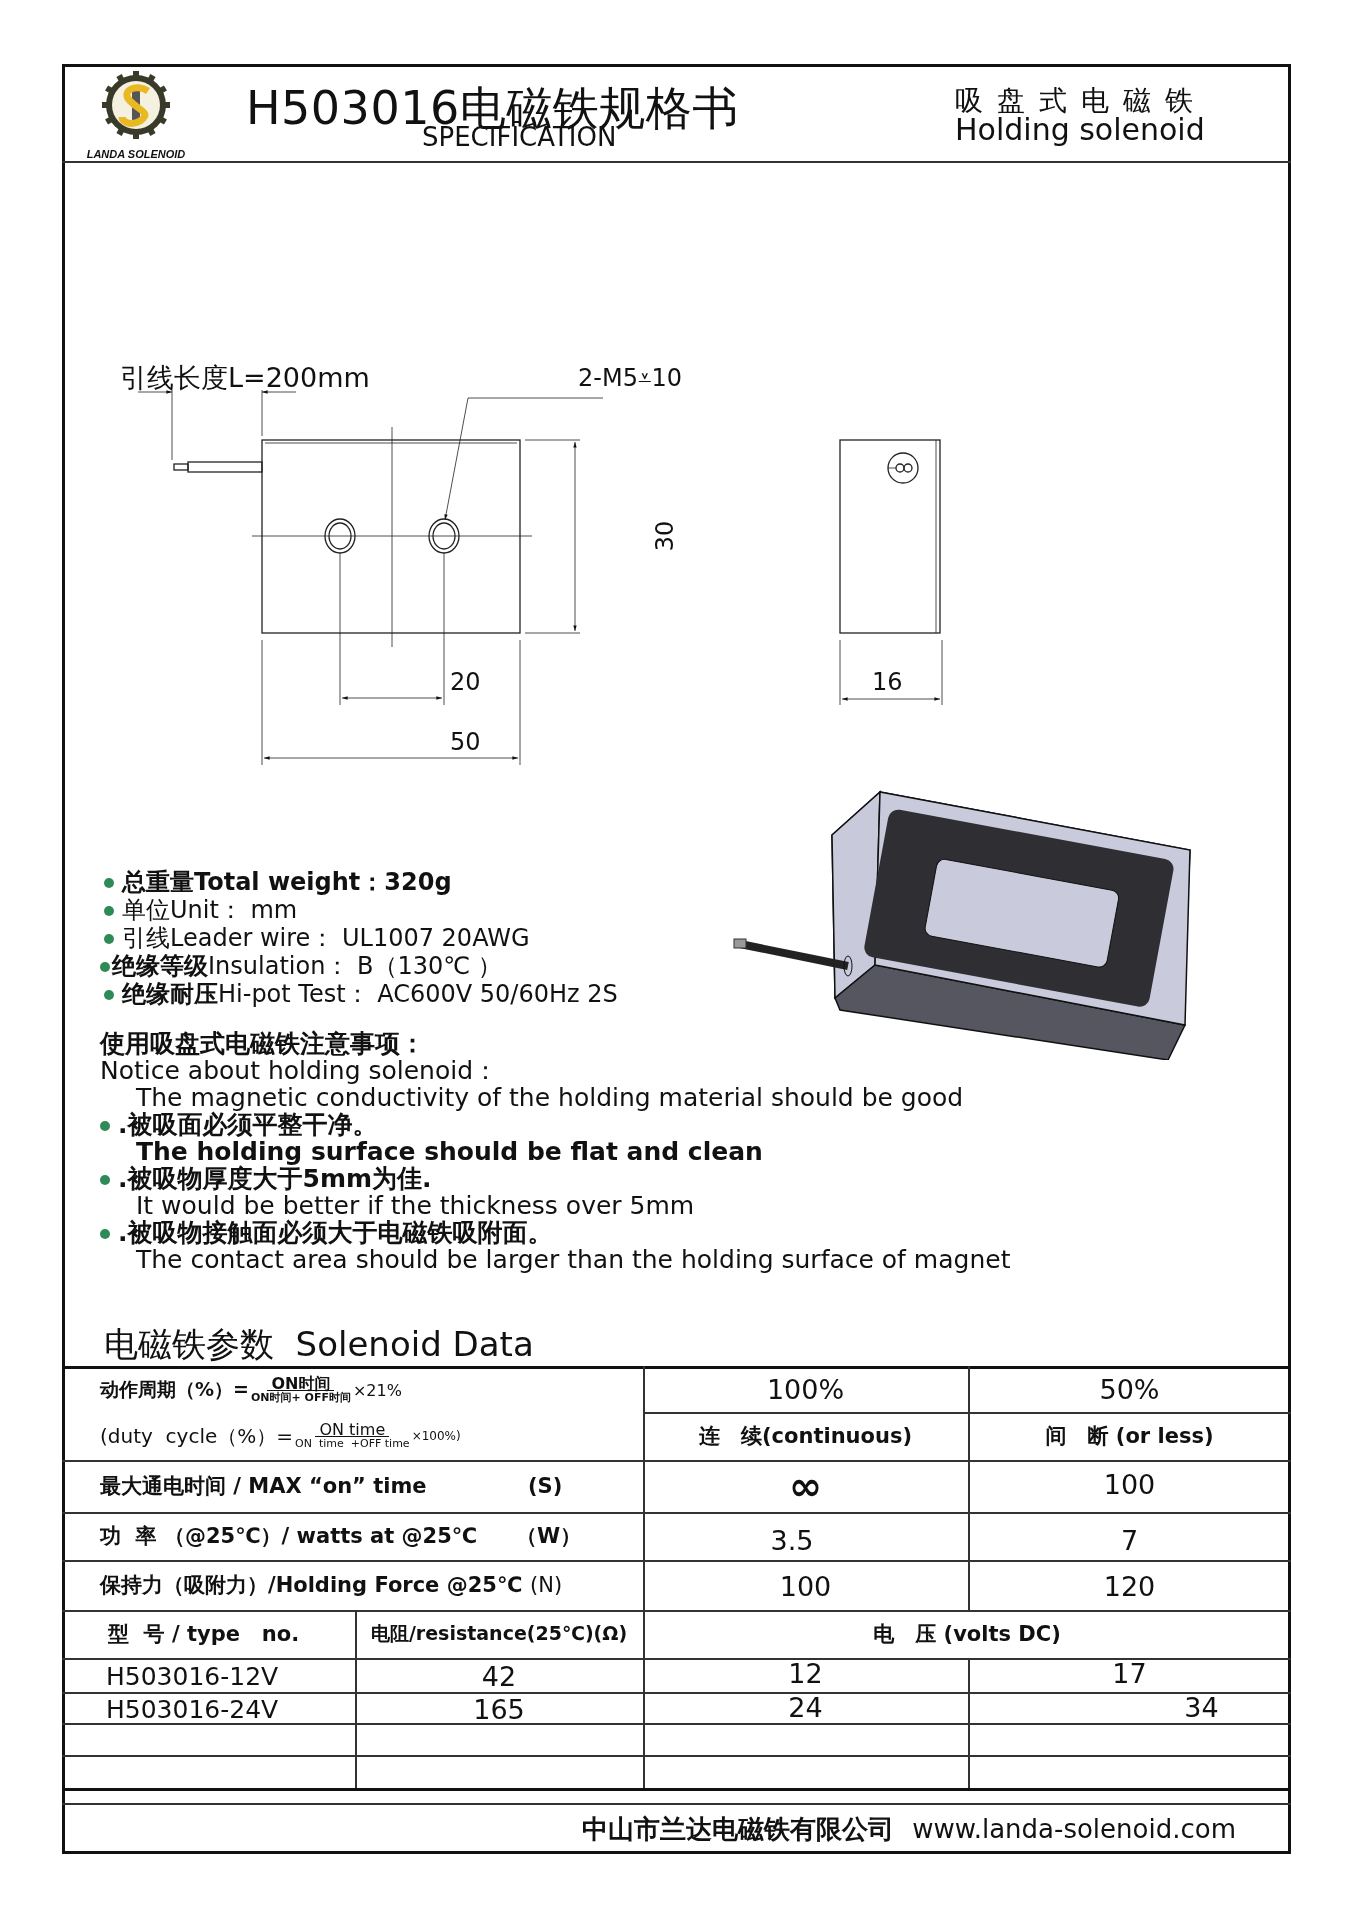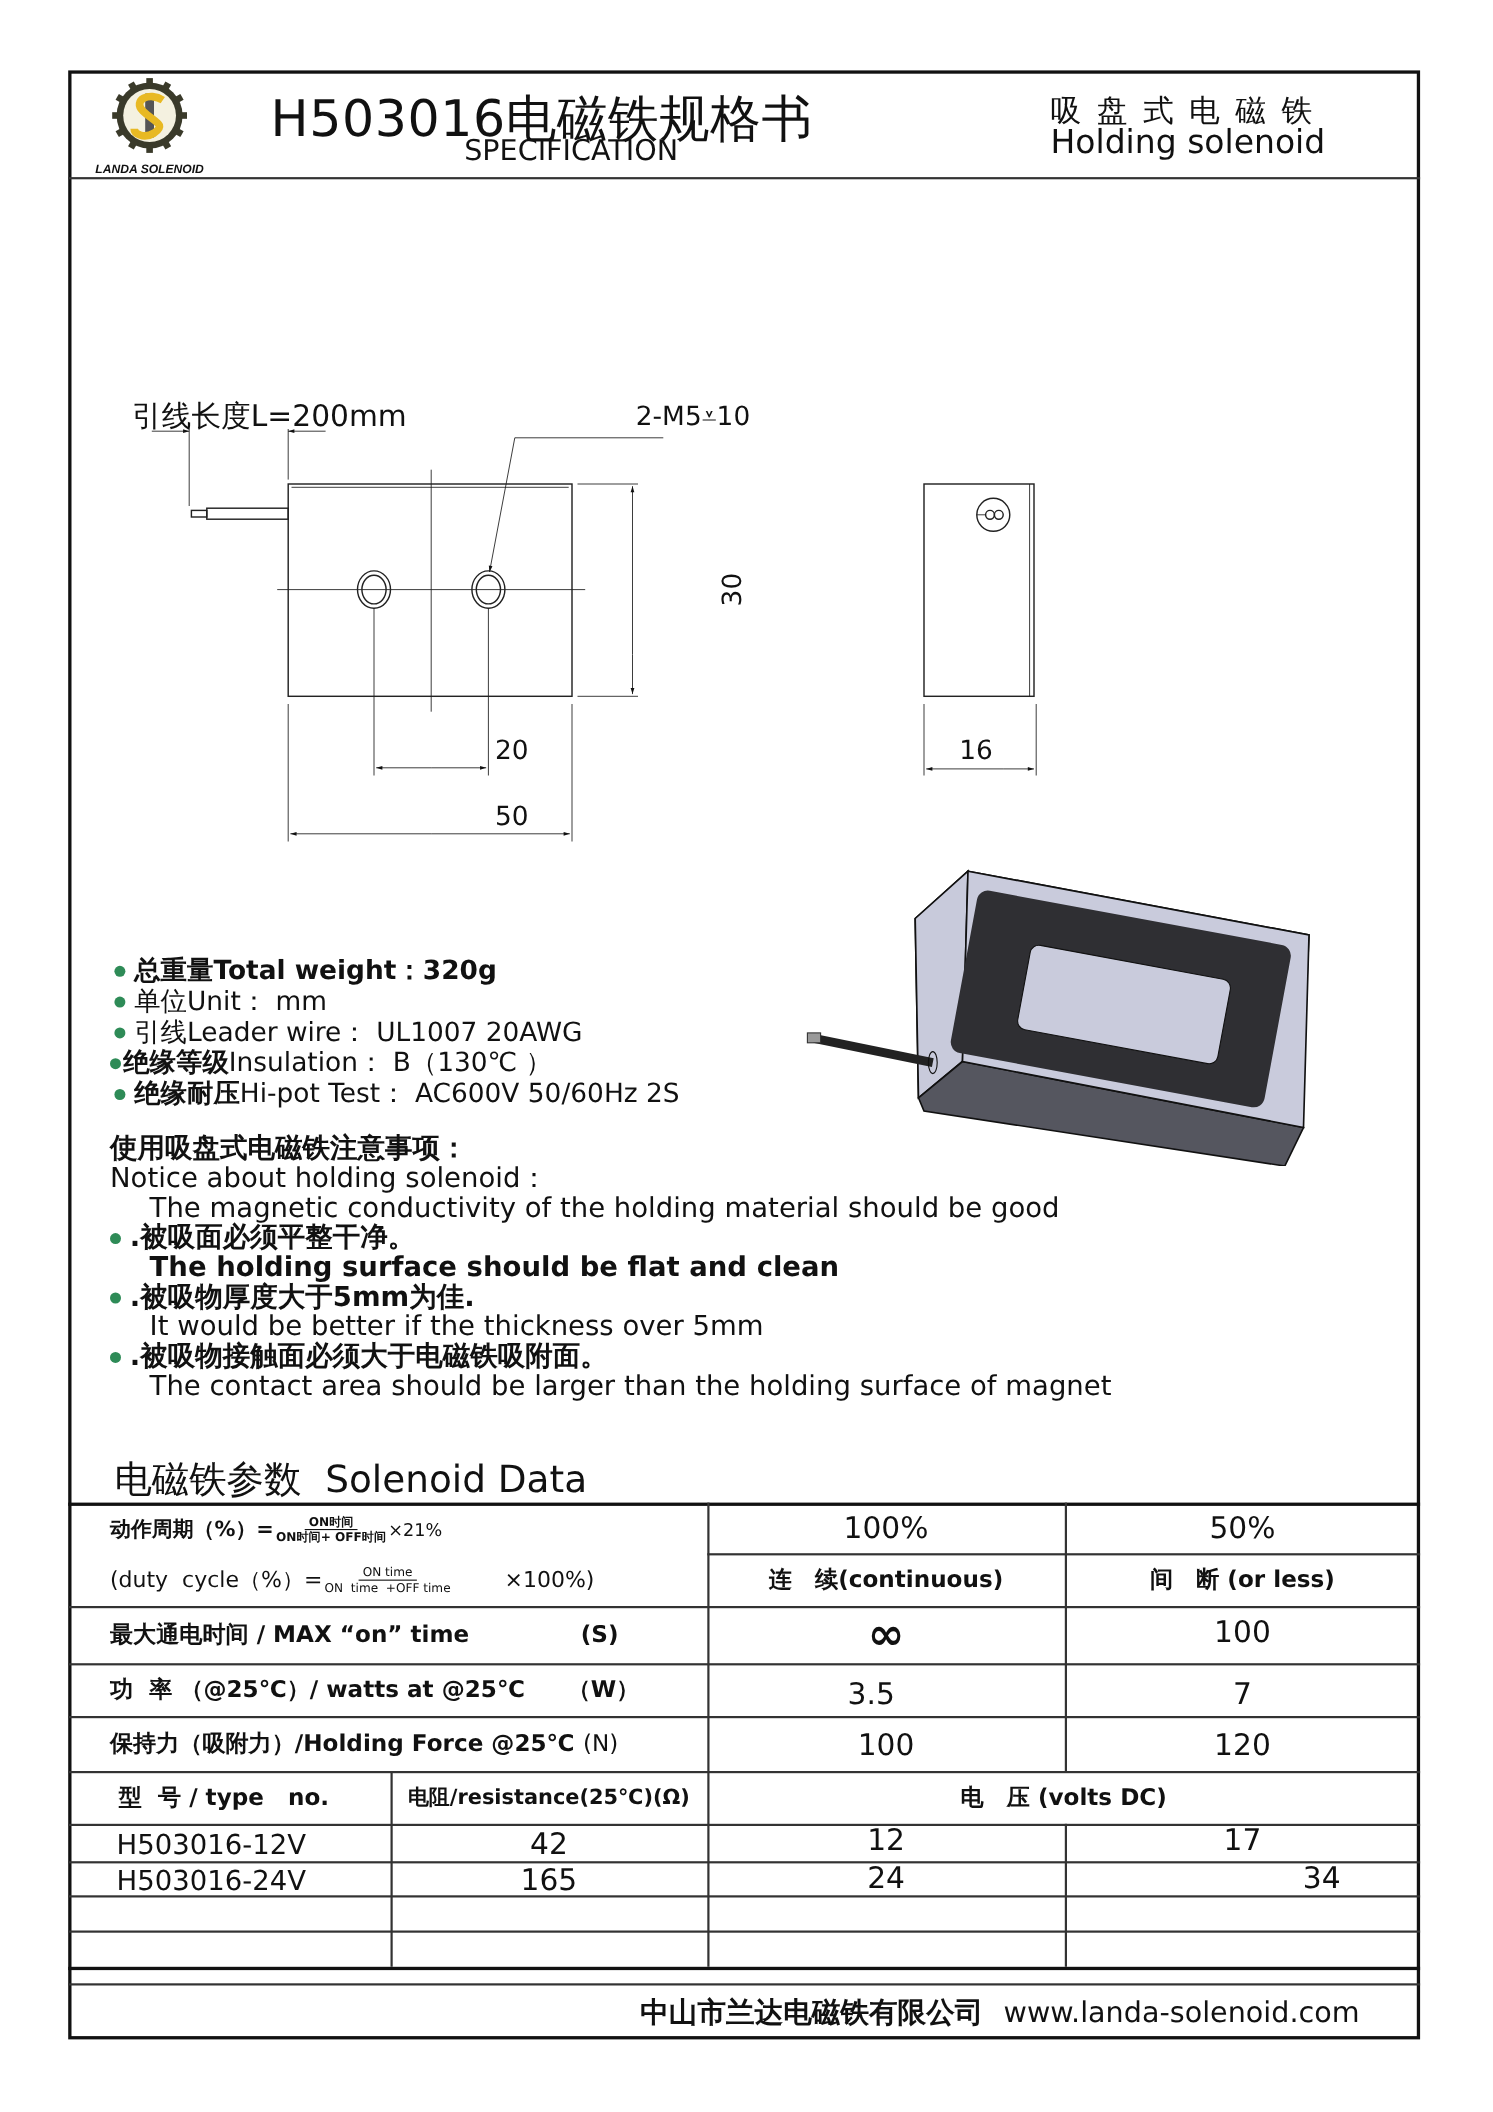--- a/index.html
+++ b/index.html
@@ -17,21 +17,21 @@
   .title-en { font-size:30px; white-space:nowrap; }
   .spec { font-size:24px; white-space:nowrap; line-height:28px; }
   .spec .dot, .notice .dot { display:inline-block; width:10px; height:10px; border-radius:50%;
         background:#2e8b57; margin-right:8px; vertical-align:middle; }
   .notice { font-size:25px; white-space:nowrap; line-height:27px; }
   .bold { font-weight:700; }
   .cell { position:absolute; display:flex; align-items:center; white-space:nowrap; font-size:21px; }
   .cell.center { justify-content:center; }
   .val { font-size:27px; }
   .frac { display:inline-flex; flex-direction:column; align-items:center; vertical-align:middle; margin:0 2px; }
-  .frac .num { font-size:11px; line-height:13px; border-bottom:1.5px solid #111; padding:0 4px; }
+  .frac .num { font-size:16px; line-height:13px; border-bottom:1.5px solid #111; padding:0 4px; }
   .frac .den { font-size:11px; line-height:13px; }
   .dim { font-size:24px; position:absolute; white-space:nowrap; }
   .footer { font-size:26px; white-space:nowrap; }
 </style>
 </head>
 <body>
 
 <div class="frame"></div>
 
 <div class="abs" style="left:76px;top:70px;width:120px;height:88px;">
@@ -193,21 +193,21 @@
       <span class="den">ON时间+ OFF时间</span>
     </span>
   <span style="font-weight:400;font-size:16px;">×21%</span>
 </div>
 <div class="cell" style="left:100px;top:1414px;height:44px;font-size:20px;">
   <span style="white-space:pre;">(duty  cycle（%）=</span>
   <span class="frac">
       <span class="num">ON time</span>
       <span class="den" style="white-space:pre;">ON  time  +OFF time</span>
     </span>
-  <span style="font-size:20px;margin-left:47px;">×100%)</span>
+  <span style="font-size:12px;">×100%)</span>
 </div>
 
 <div class="cell center val" style="left:643px;top:1366px;width:325px;height:46px;">100%</div>
 <div class="cell center val" style="left:968px;top:1366px;width:323px;height:46px;">50%</div>
 <div class="cell center" style="left:643px;top:1412px;width:325px;height:48px;font-weight:700;">连　续(continuous)</div>
 <div class="cell center" style="left:968px;top:1412px;width:323px;height:48px;font-weight:700;">间　断 (or  less)</div>
 
 <div class="cell" style="left:100px;top:1460px;height:52px;font-weight:700;">最大通电时间 / MAX “on” time</div>
 <div class="cell" style="left:528px;top:1460px;height:52px;font-weight:700;">(S)</div>
 <div class="cell center" style="left:643px;top:1460px;width:325px;height:52px;font-size:40px;font-weight:700;">∞</div>

